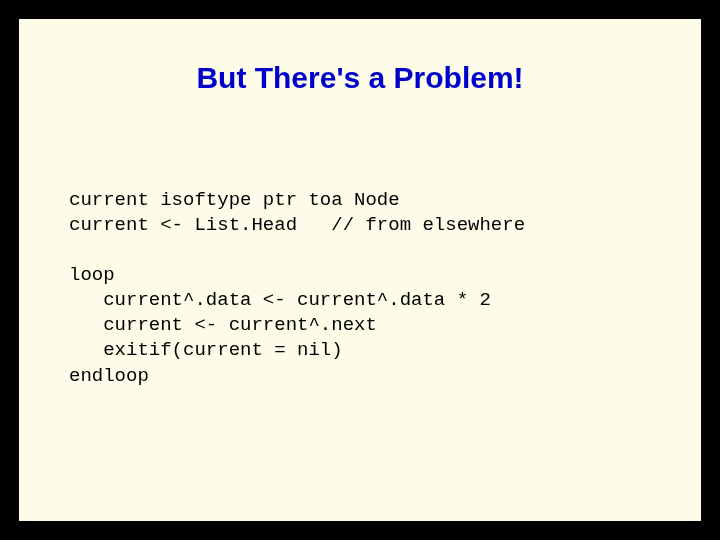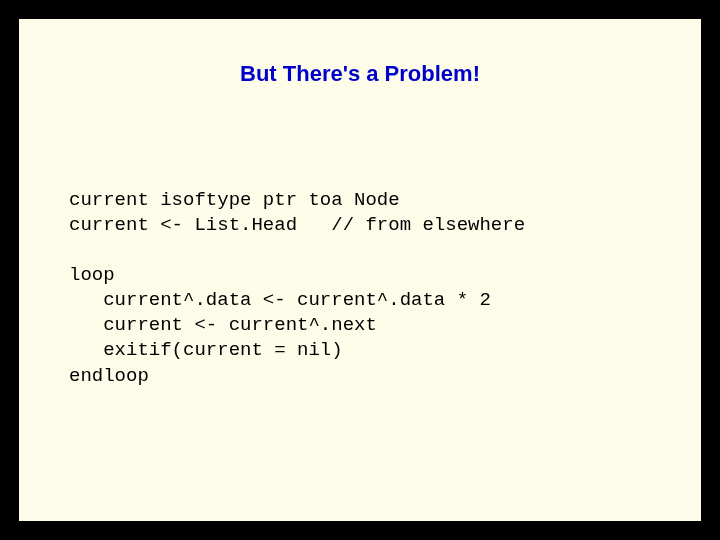--- a/index.html
+++ b/index.html
@@ -18,21 +18,21 @@
     height: 508px;
     background: #fcfce8;
     border: 3px solid #000;
     box-sizing: border-box;
   }
   .title {
     width: 100%;
     text-align: center;
     margin-top: 42px;
     font-family: Arial, "Helvetica Neue", Helvetica, sans-serif;
-    font-size: 22px;
+    font-size: 30px;
     font-weight: bold;
     color: #0000cc;
   }
   .code {
     position: absolute;
     left: 50px;
     top: 150px;
     font-family: "Courier New", Courier, monospace;
     font-size: 19px;
     line-height: 1.32;

